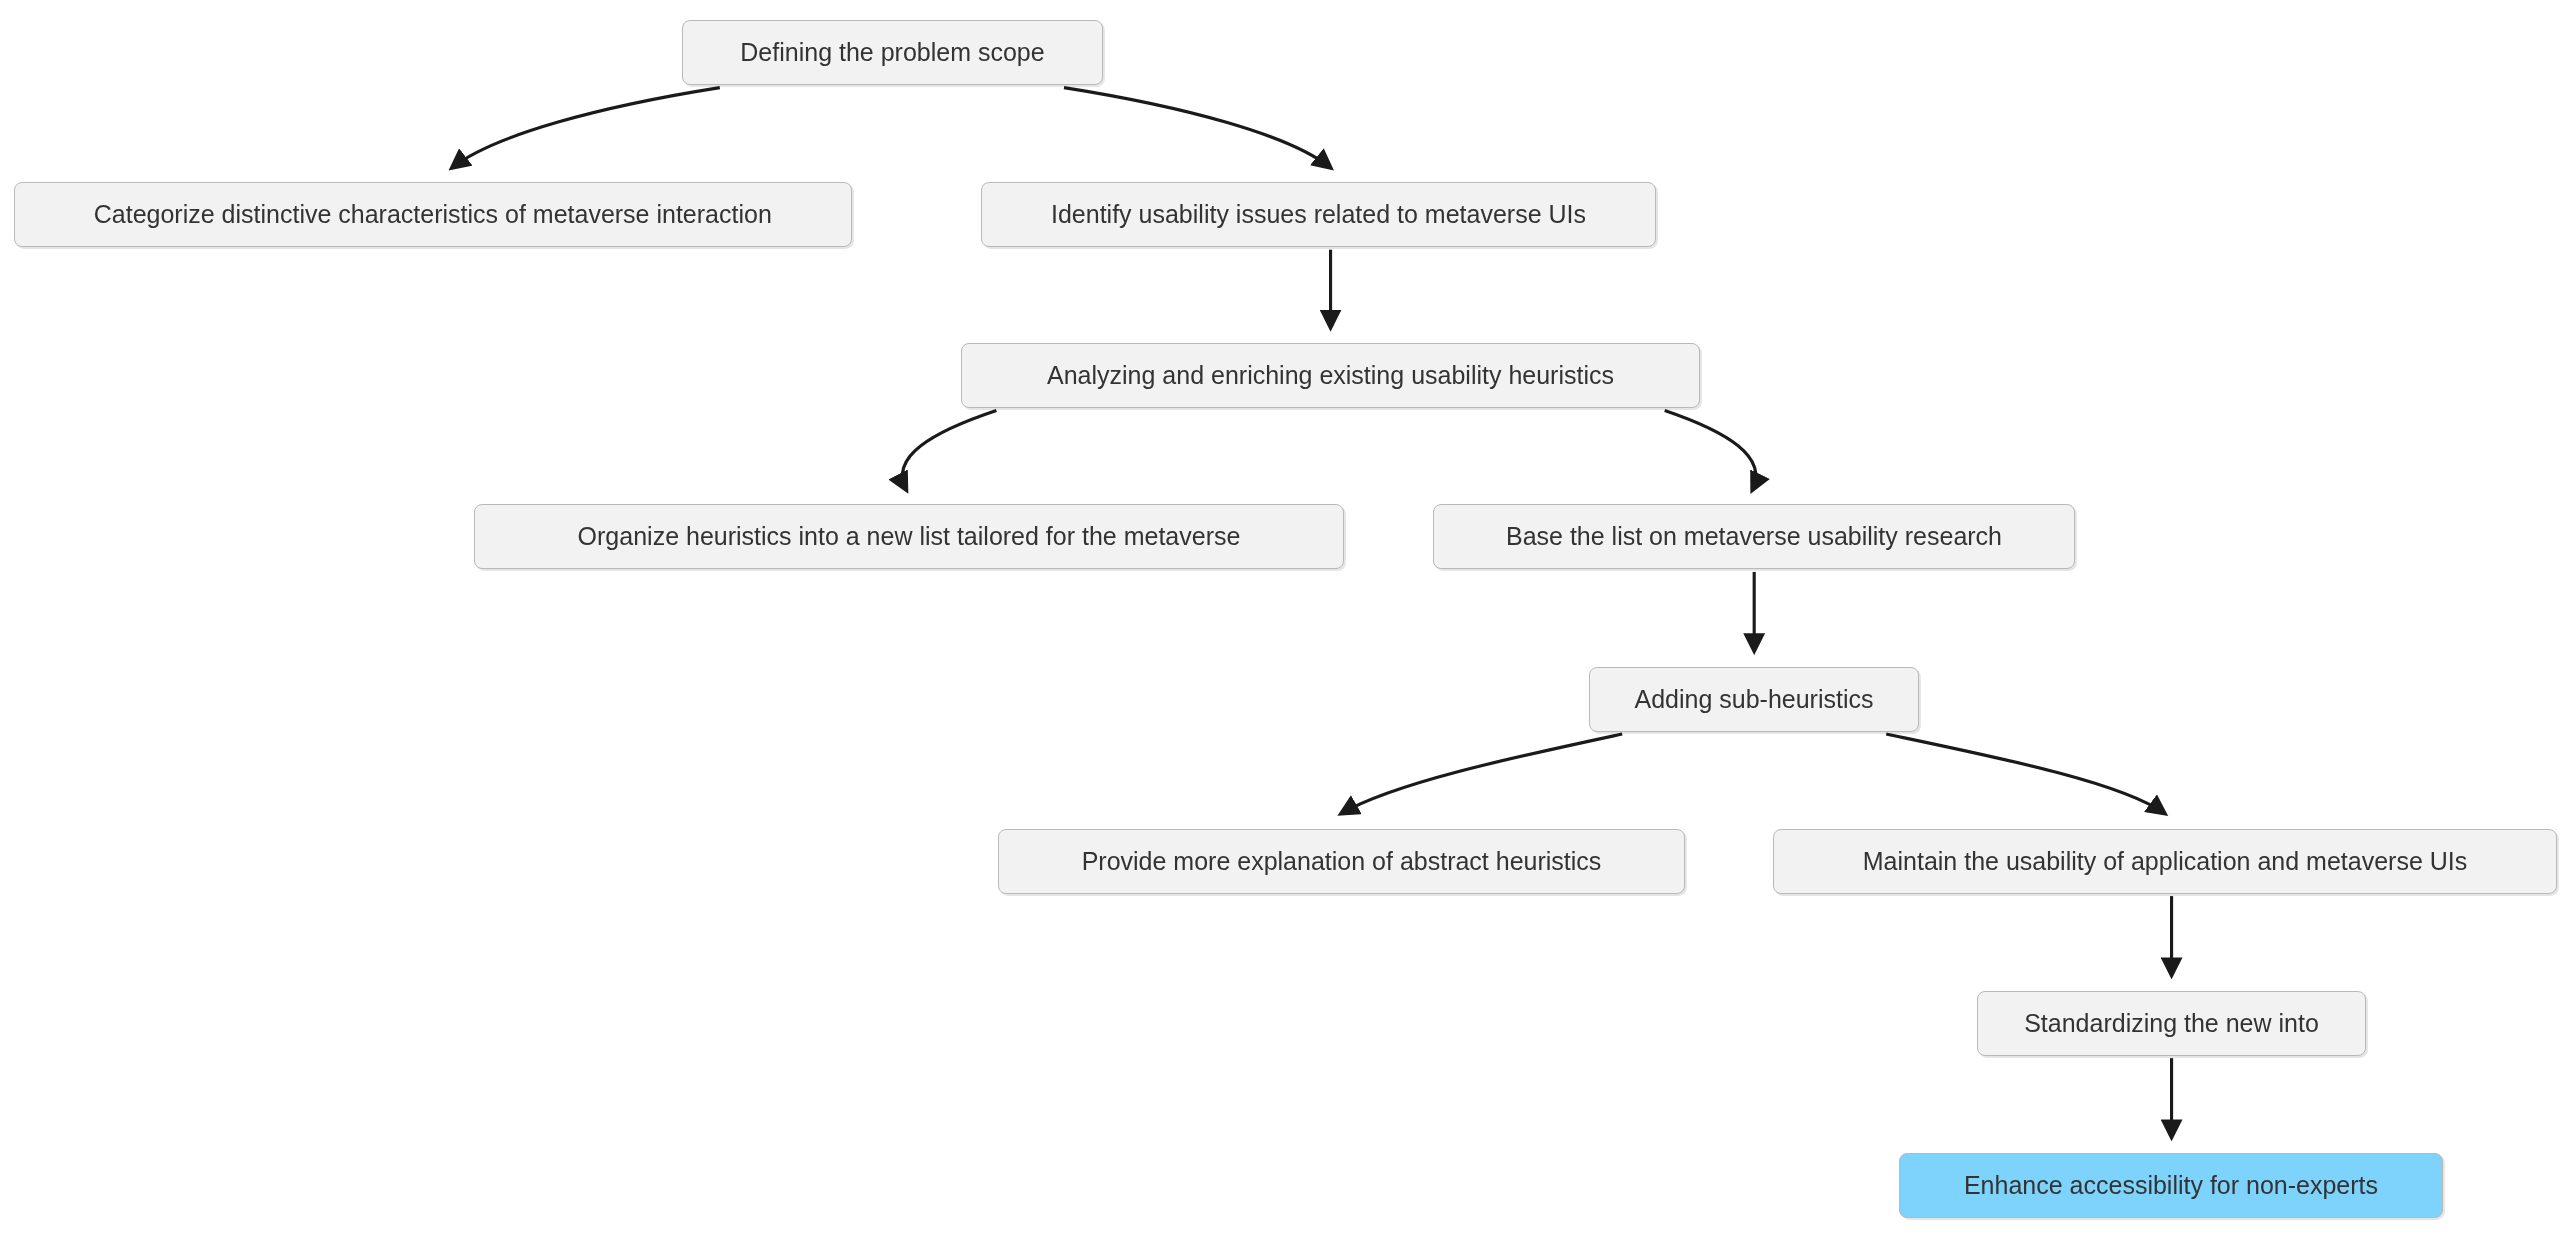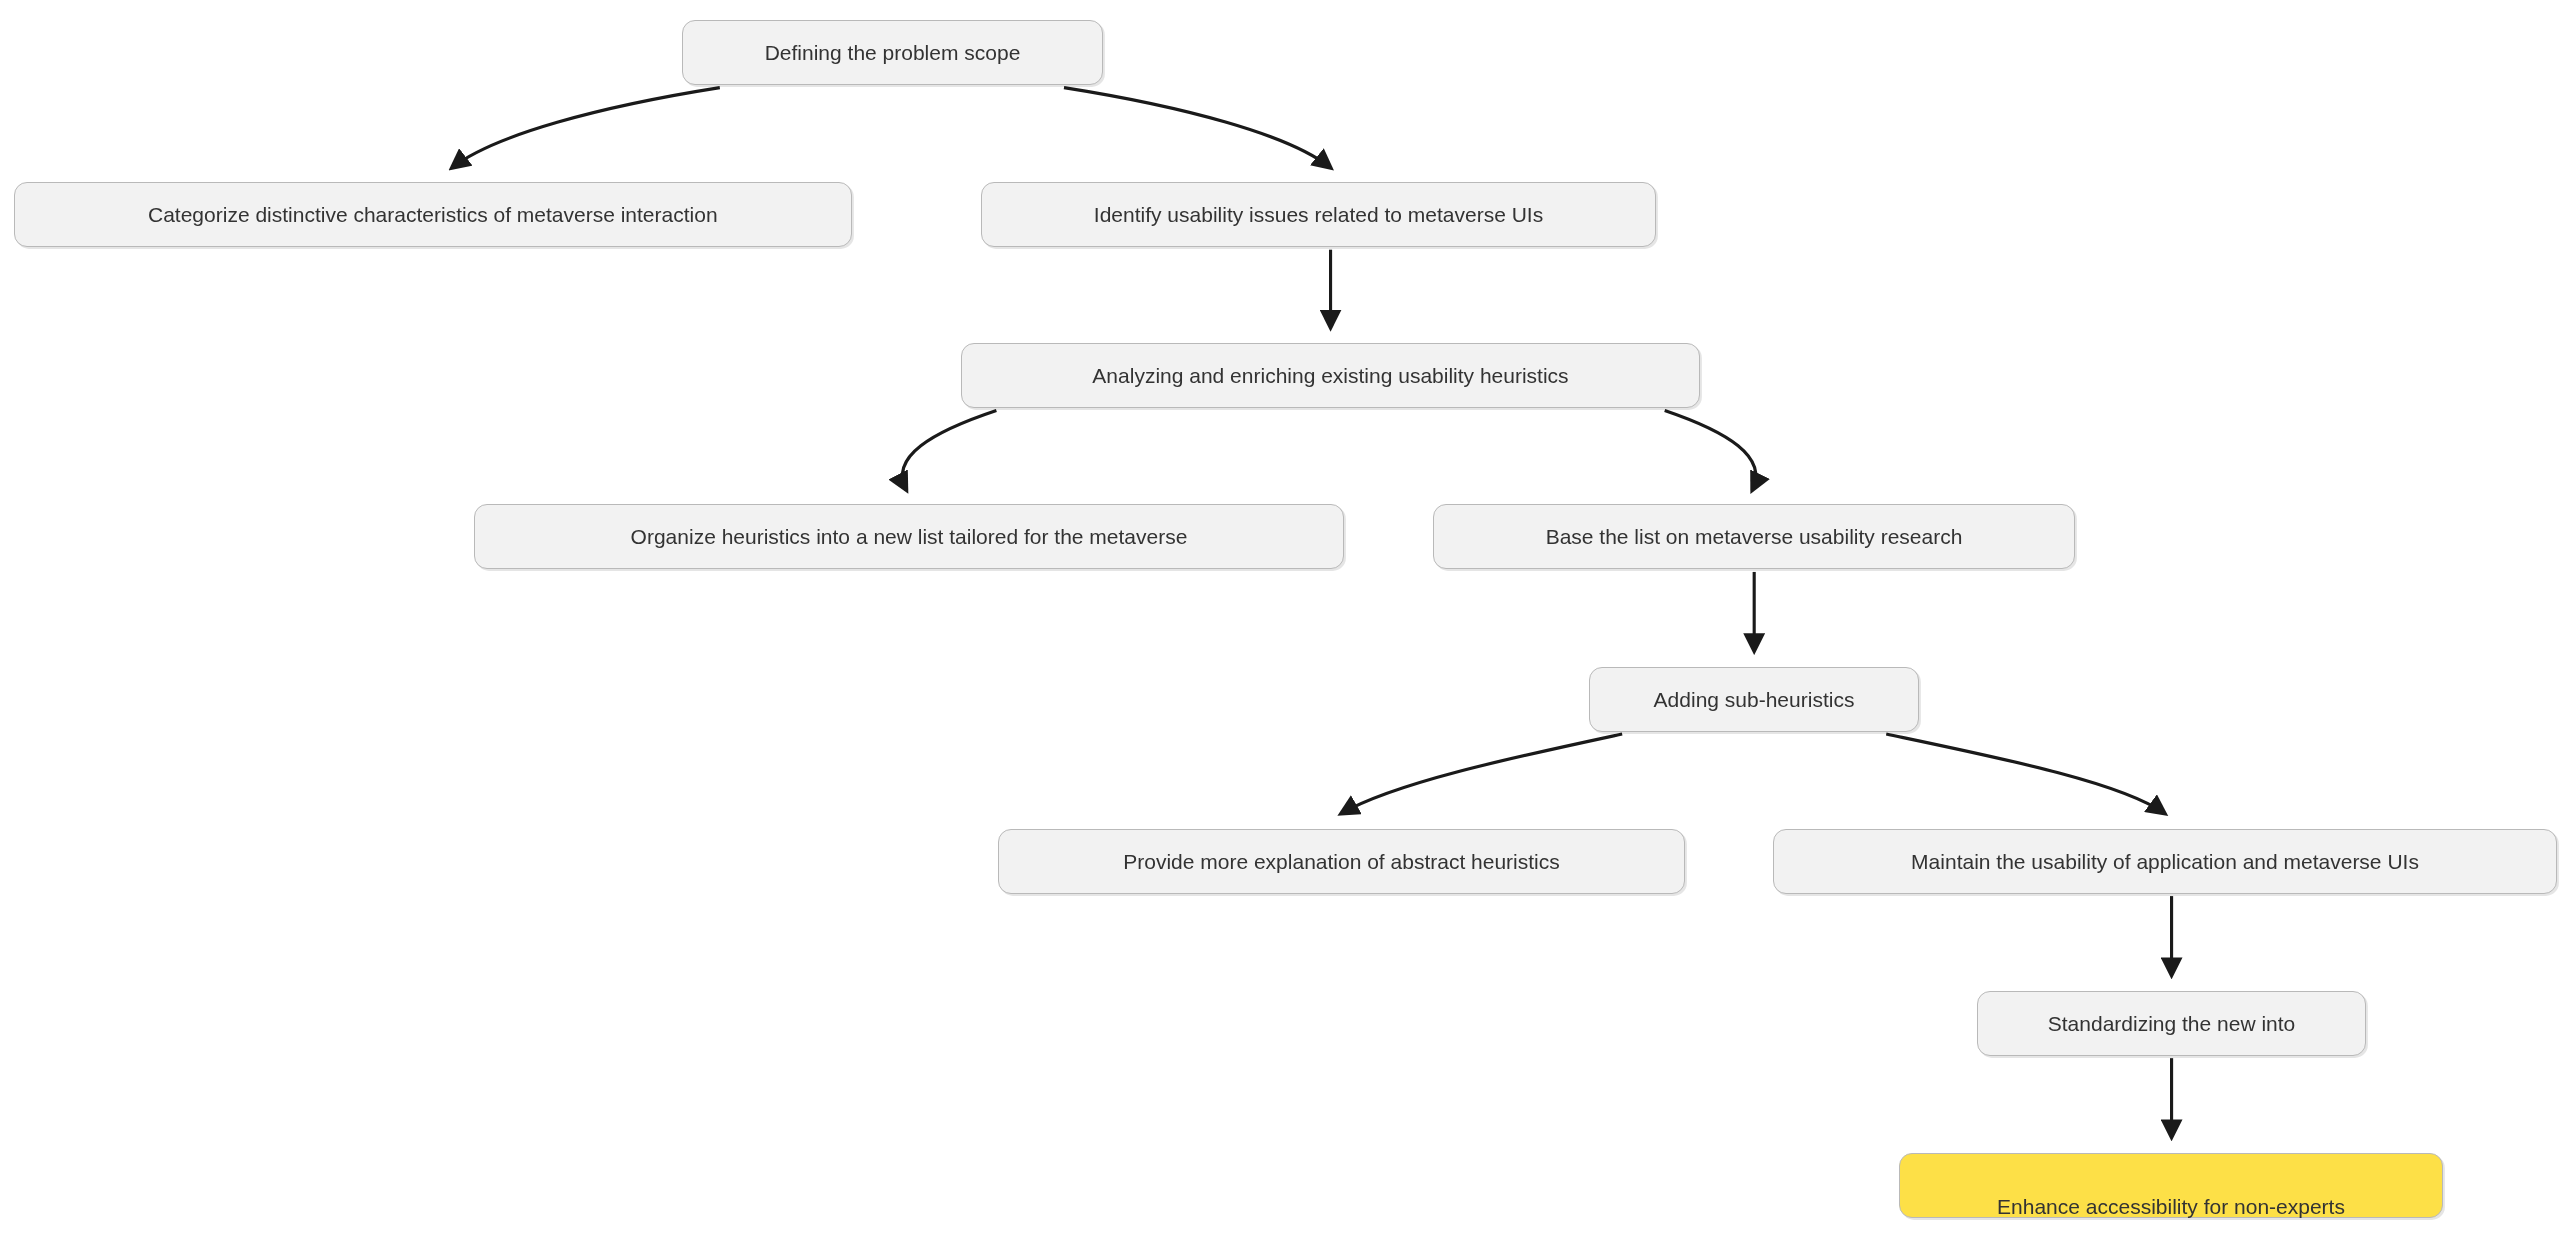--- a/index.html
+++ b/index.html
@@ -24,27 +24,27 @@
     top: 0;
     width: 2576px;
     height: 1239px;
     pointer-events: none;
   }
   .node {
     position: absolute;
     box-sizing: border-box;
     background: #f2f2f2;
     border: 1.3px solid #b9b9b9;
-    border-radius: 13px;
+    border-radius: 8px;
     box-shadow: 1.9px 1.9px 0 rgba(0,0,0,0.10);
     display: flex;
     align-items: center;
     justify-content: center;
     color: #333333;
-    font-size: 21px;
+    font-size: 25px;
     line-height: 1;
     white-space: nowrap;
     padding: 0 30px;
   }
   .node-label {
     display: block;
   }
 </style>
 </head>
 <body>
@@ -95,19 +95,19 @@
       </div>
       <div class="node" style="left: 998px; top: 829px; width: 687px; height: 65px; background: rgb(242, 242, 242); border-color: rgb(185, 185, 185); color: rgb(51, 51, 51);">
         <span class="node-label">Provide more explanation of abstract heuristics</span>
       </div>
       <div class="node" style="left: 1773px; top: 829px; width: 784px; height: 65px; background: rgb(242, 242, 242); border-color: rgb(185, 185, 185); color: rgb(51, 51, 51); justify-content: center;">
         <span class="node-label">Maintain the usability of application and metaverse UIs</span>
       </div>
       <div class="node" style="left: 1977px; top: 991px; width: 389px; height: 65px; background: rgb(242, 242, 242); border-color: rgb(185, 185, 185); color: rgb(51, 51, 51);">
         <span class="node-label">Standardizing the new into</span>
       </div>
-      <div class="node" style="left: 1899px; top: 1153px; width: 544px; height: 65px; background: #fde047; border-color: rgb(185, 185, 185); color: rgb(51, 51, 51); align-items: flex-end;">
+      <div class="node" style="left: 1899px; top: 1153px; width: 544px; height: 65px; background: #7dd3fc; border-color: rgb(185, 185, 185); color: rgb(51, 51, 51);">
         <span class="node-label">Enhance accessibility for non-experts</span>
       </div>
     </div>
 
 </div>
 
 
 </body></html>

